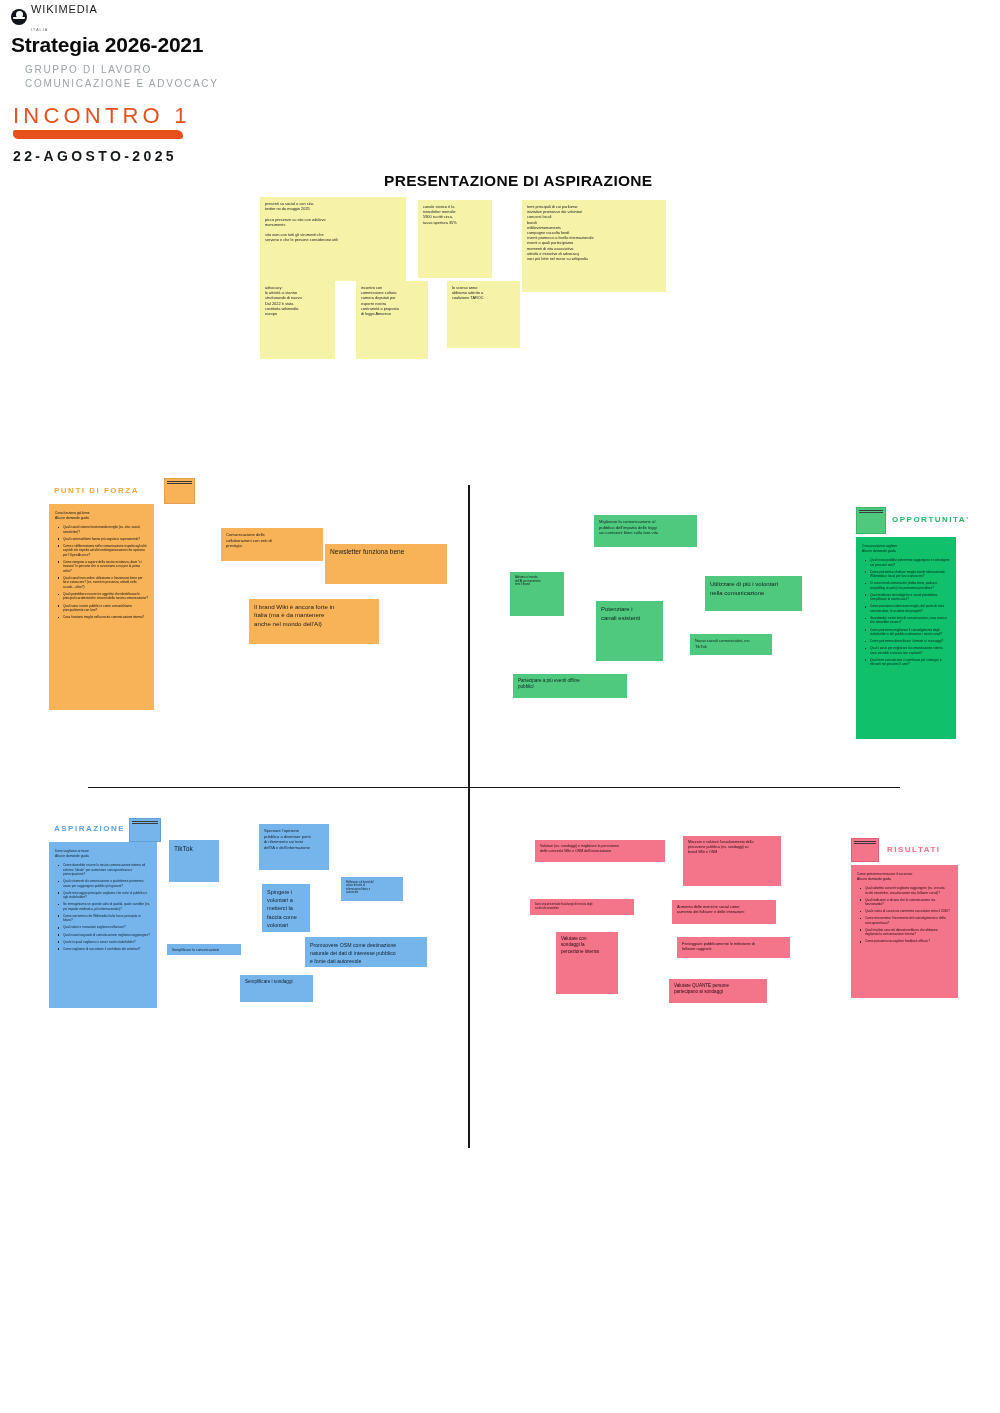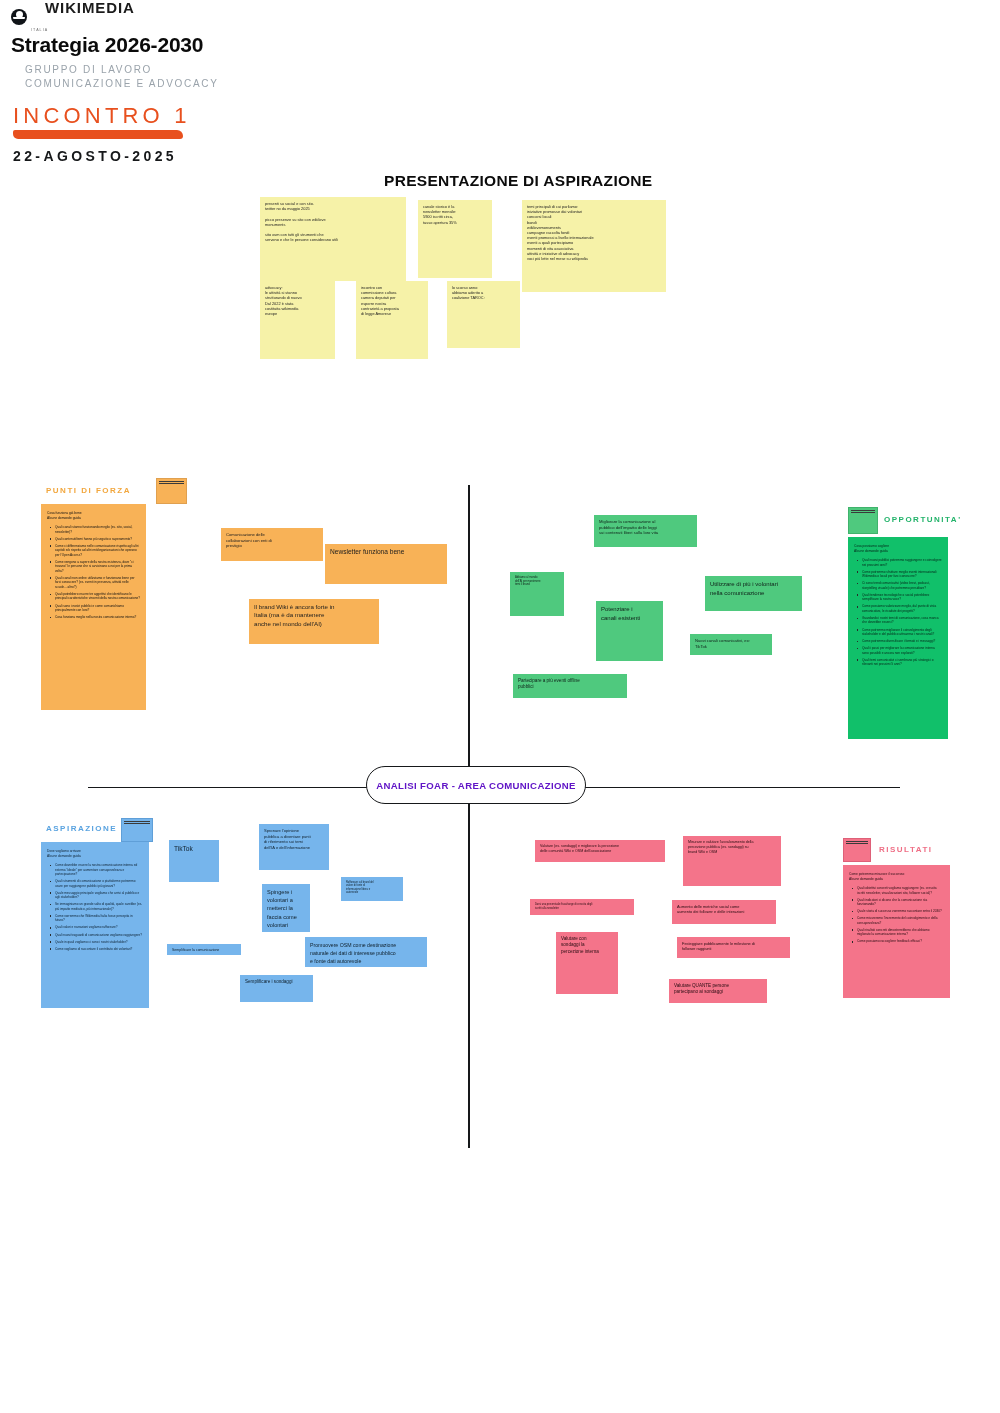--- a/index.html
+++ b/index.html
@@ -14,21 +14,21 @@
   .canvas{position:absolute;inset:0;}
   .abs{position:absolute;box-sizing:border-box;}
 
   
   #wm-logo{left:11px;top:8px;width:86px;height:18px;display:flex;align-items:center;gap:4px;}
   .wm-mark{width:16px;height:16px;border-radius:50%;background:#101418;position:relative;flex:none;}
   .wm-mark:before{content:"";position:absolute;left:4.5px;top:2px;width:7px;height:7px;border-radius:50%;
       background:#fff;box-shadow:0 0 0 1.3px #101418;}
   .wm-mark:after{content:"";position:absolute;left:1.6px;top:8.2px;width:12.8px;height:6px;
       border-radius:0 0 7px 7px;border-top:2px solid #fff;box-sizing:border-box;}
-  .wm-word{font-size:15px;font-weight:700;letter-spacing:.9px;color:#1b1b1b;line-height:1;margin-left:14px;}
+  .wm-word{font-size:11px;font-weight:400;letter-spacing:.9px;color:#1b1b1b;line-height:1;}
   .wm-sub{font-size:3.6px;letter-spacing:1.1px;color:#6d6d6d;line-height:1;margin-top:1.5px;}
 
   #title-strategia{left:11px;top:33px;font-size:21px;font-weight:700;letter-spacing:-.2px;color:#0b0b0b;}
   #subtitle-gruppo{left:13px;top:63px;font-size:10px;letter-spacing:1.7px;line-height:14px;
       color:#9aa3ab;font-weight:400;white-space:pre-line;margin-left:12px;}
   #incontro{left:13px;top:103px;font-size:22px;font-weight:400;letter-spacing:4.2px;color:#e8501e;}
   #incontro-underline{left:13px;top:130px;width:170px;height:9px;background:#e8501e;border-radius:2px 6px 3px 5px;}
   #date-label{left:13px;top:148px;font-size:14px;letter-spacing:3.4px;color:#16181a;font-weight:700;}
 
   
@@ -43,21 +43,21 @@
 
   
   #divider-vertical{left:468px;top:485px;width:1.6px;height:663px;background:#16181a;}
   #divider-horizontal{left:88px;top:786.5px;width:812px;height:1.6px;background:#16181a;}
 
   #foar-banner{left:366px;top:766px;width:220px;height:38px;background:#fff;border:1.6px solid #16181a;
      border-radius:19px;display:flex;align-items:center;justify-content:center;}
   #foar-banner-label{font-size:9.6px;font-weight:700;letter-spacing:.35px;color:#6116c7;}
 
   
-  .panel{position:absolute;box-sizing:border-box;}
+  .panel{position:absolute;box-sizing:border-box;margin-left:8px;}
   .panel-head{position:absolute;font-size:8px;font-weight:700;letter-spacing:1.5px;}
   .panel-badge{position:absolute;box-sizing:border-box;padding:2px 2px 0 2px;overflow:hidden;}
   .badge-lines{display:block;width:100%;height:4px;
      background:repeating-linear-gradient(to bottom,#3a3a3a 0 1px,transparent 1px 2px);}
   .panel-body{position:absolute;box-sizing:border-box;padding:7px 6px 6px 6px;}
   .panel-lead{font-size:3.3px;line-height:5px;white-space:pre-line;margin-bottom:4px;}
   .panel-body ul{margin:0;padding-left:8px;list-style:none;}
   .panel-body li{font-size:3.15px;line-height:4.5px;margin-bottom:2.6px;position:relative;}
   .panel-body li:before{content:"";position:absolute;left:-5.5px;top:1.6px;width:1.6px;height:1.6px;background:#2a2a2a;}
 
@@ -88,21 +88,21 @@
 <div class="canvas">
 
   <div class="abs" id="wm-logo">
     <span class="wm-mark"></span>
     <span>
       <span class="wm-word">WIKIMEDIA</span>
       <span class="wm-sub">ITALIA</span>
     </span>
   </div>
 
-  <div class="abs" id="title-strategia">Strategia  2026-2030</div>
+  <div class="abs" id="title-strategia">Strategia  2026-2021</div>
   <div class="abs" id="subtitle-gruppo">GRUPPO DI LAVORO
 COMUNICAZIONE E ADVOCACY</div>
   <div class="abs" id="incontro">INCONTRO 1</div>
   <div class="abs" id="incontro-underline"></div>
   <div class="abs" id="date-label">22-AGOSTO-2025</div>
 
   <div class="abs" id="presentation-title">PRESENTAZIONE DI ASPIRAZIONE</div>
   <div id="presentation-notes">
       <div class="note note-yellow" id="note-canali" style="left: 260px; top: 197px; width: 146px; height: 84px; font-size: 3.9px; line-height: 5.2px; padding: 4px 5px;">presenti su social e con sito.
 twitter no da maggio 2025
@@ -139,23 +139,20 @@
 esporre nostra
 contrarietà a proposta
 di legge Amorese</div>
       <div class="note note-yellow" id="note-taroc" style="left: 447px; top: 281px; width: 73px; height: 67px; font-size: 3.9px; line-height: 5.2px; padding: 4px 5px;">lo scorso anno
 abbiamo aderito a
 coalizione TAROC:</div>
     </div>
 
   <div class="abs" id="divider-vertical"></div>
   <div class="abs" id="divider-horizontal"></div>
-  <div class="abs" id="foar-banner">
-    <span id="foar-banner-label">ANALISI FOAR - AREA COMUNICAZIONE</span>
-  </div>
 
   <div class="panel" id="panel-forza">
     <div class="panel-head">PUNTI DI FORZA</div>
     <div class="panel-badge">
         <span class="badge-lines"></span>
       </div>
     <div class="panel-body">
       <div class="panel-lead">Cosa funziona già bene
 Alcune domande guida</div>
       <ul>

